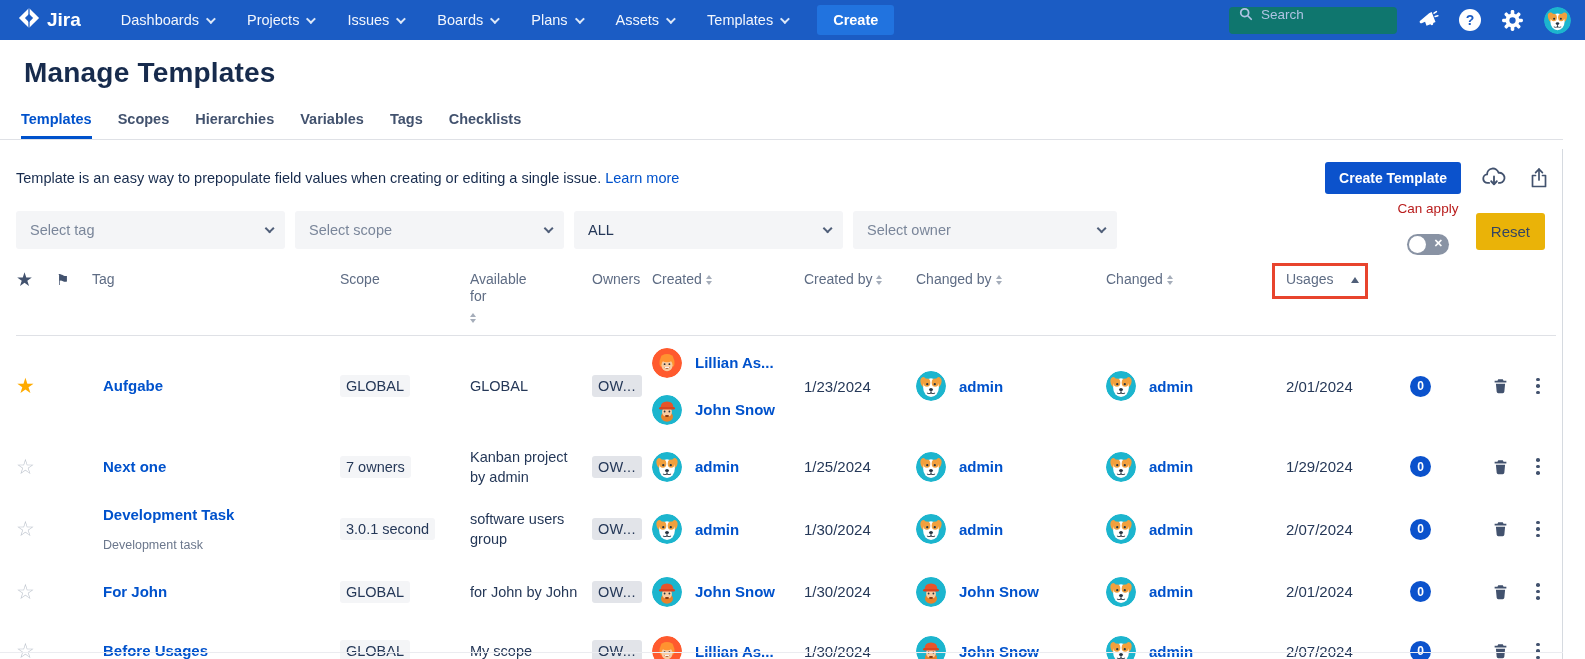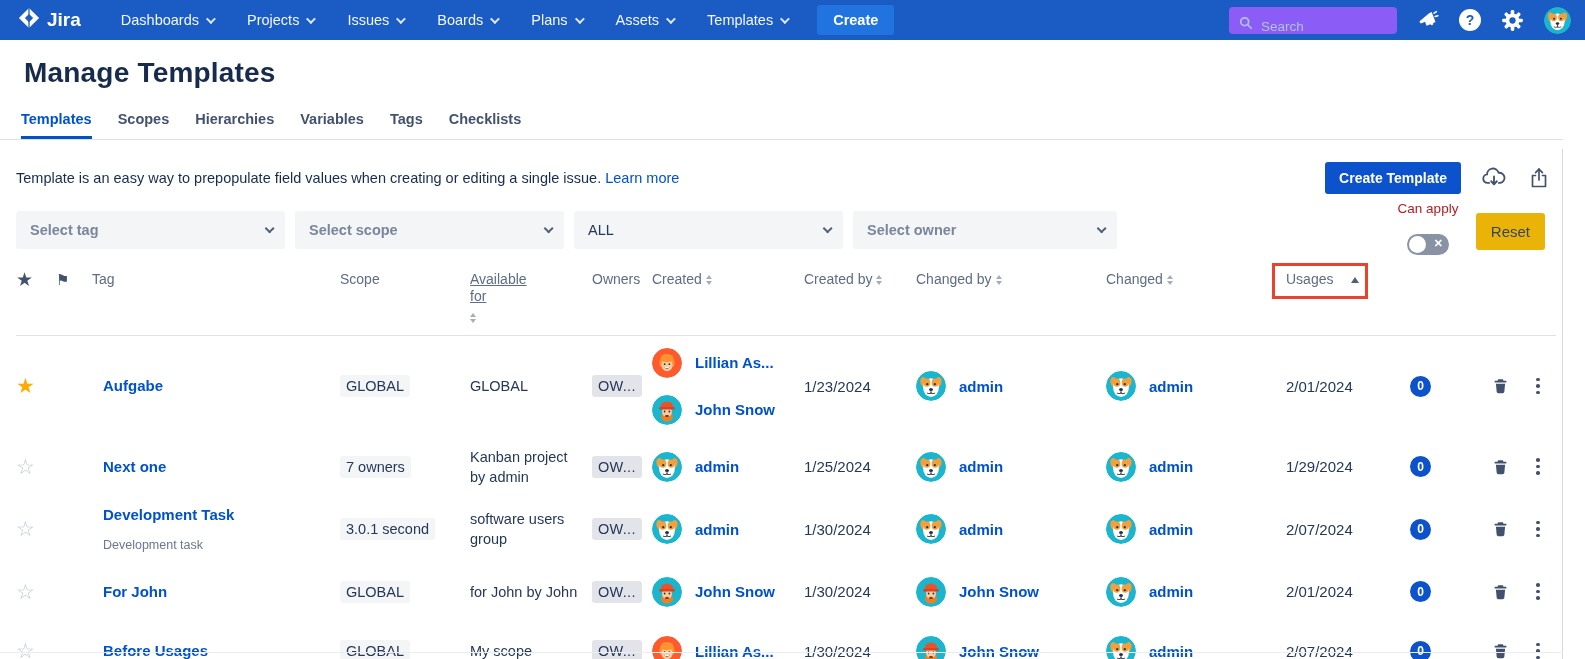--- a/index.html
+++ b/index.html
@@ -8,21 +8,21 @@
 
   
   .navbar { height:40px; background:#1B5CC4; display:flex; align-items:center; padding:0 14px 0 18px; }
   .brand { display:flex; align-items:center; gap:7px; color:#fff; font-size:19px; font-weight:600; margin-right:40px; }
   .nav-menu { display:flex; align-items:center; gap:34px; }
   .nav-item { display:flex; align-items:center; gap:7px; color:#F2F6FD; font-size:14.5px; cursor:pointer; }
   .chev { width:7px; height:7px; border-right:2px solid #DDE8F8; border-bottom:2px solid #DDE8F8; transform:rotate(45deg) translateY(-2px); }
   .create-btn { margin-left:30px; background:#2173DF; color:#fff; border:none; border-radius:3px;
     font-size:14.5px; font-weight:600; padding:7px 16px; cursor:pointer; font-family:inherit; }
   .nav-right { margin-left:auto; display:flex; align-items:center; gap:20px; }
-  .searchbox { display:flex; align-items:flex-end; gap:8px; background:#8b5cf6; border-radius:4px;
+  .searchbox { display:flex; align-items:flex-start; gap:8px; background:#0f766e; border-radius:4px;
     width:168px; height:27px; padding:0 10px; }
   .searchbox input { background:transparent; border:none; outline:none; color:#fff; font-size:13.5px; width:120px; font-family:inherit; }
   .searchbox input::placeholder { color:#AFC3E4; }
   .nav-icon { display:flex; align-items:center; justify-content:center; cursor:pointer; }
   .help-circle { width:22px; height:22px; background:#fff; border-radius:50%; color:#1B5CC4;
     font-weight:700; font-size:14px; display:flex; align-items:center; justify-content:center; }
   .avatar { border-radius:50%; overflow:hidden; display:inline-block; }
   .avatar svg { display:block; }
 
   
@@ -39,35 +39,35 @@
   .create-template-btn { background:#0B52CC; color:#fff; border:none; border-radius:3px; font-weight:700;
     font-size:14px; padding:8px 14px; cursor:pointer; font-family:inherit; }
   .tool-icon { cursor:pointer; display:flex; }
 
   
   .filters { display:flex; align-items:flex-start; gap:10px; padding:0 16px; margin-top:17px; position:relative; height:40px; }
   .fctl { width:269px; height:38px; background:#F4F5F7; border-radius:3px; display:flex; align-items:center;
     justify-content:space-between; padding:0 14px; font-size:14.5px; cursor:pointer; }
   .fctl input { border:none; background:transparent; outline:none; font-size:14.5px; width:100%; font-family:inherit; color:#172B4D; }
   .fctl input::placeholder { color:#7A869A; }
-  .ph { color:#7A869A;font-weight:bold; } .val { color:#253858; }
+  .ph { color:#7A869A; } .val { color:#253858; }
   .fchev { width:7px; height:7px; border-right:2px solid #505F79; border-bottom:2px solid #505F79; transform:rotate(45deg) translateY(-3px); }
   .canapply { position:absolute; right:122px; top:-10px; width:70px; text-align:center; }
   .canapply-label { font-size:13.5px; color:#b91c1c; margin-bottom:18px; }
   .toggle { width:42px; height:21px; background:#8993A4; border-radius:11px; margin:0 auto; position:relative; cursor:pointer; }
   .toggle .knob { position:absolute; left:2px; top:2px; width:17px; height:17px; background:#fff; border-radius:50%; }
   .toggle .xmark { position:absolute; right:6px; top:3px; color:#fff; font-size:11px; font-weight:700; }
   .reset-btn { position:absolute; right:40px; top:2px; background:#eab308; border:none; border-radius:3px;
     color:#344563; font-size:15px; padding:10px 15px; cursor:pointer; font-family:inherit; }
 
   
   .tgrid { display:grid; grid-template-columns:40px 36px 248px 130px 122px 60px 152px 112px 190px 180px 110px 92px 44px 24px; align-items:center; }
   .thead { margin:20px 0 0 16px; padding-bottom:12px; border-bottom:1px solid #DFE1E6; width:1540px; align-items:flex-start; }
   .thead .hcell { font-size:14px; color:#5E6C84; display:flex; align-items:flex-start; gap:4px; line-height:17px; }
-  .hcell.wrap { flex-wrap:wrap; max-width:58px;text-decoration:underline; }
+  .hcell.wrap { flex-wrap:wrap; max-width:58px; }
   .name-pad { padding-left:11px; }
   .sorticons { display:inline-flex; flex-direction:column; gap:2px; margin-top:4px; }
   .tri { width:0; height:0; border-left:3.5px solid transparent; border-right:3.5px solid transparent; }
   .tri.up { border-bottom:4.5px solid #A5ADBA; }
   .tri.down { border-top:4.5px solid #A5ADBA; }
   .tri.big { border-left-width:4.5px; border-right-width:4.5px; border-bottom-width:6px; border-bottom-color:#505F79; }
   .usages-hl { position:relative; }
   .usages-box { position:absolute; left:-14px; top:-8px; width:96px; height:36px; border:3px solid #E8442D; }
   .hstar { font-size:19px; color:#42526E; line-height:18px; cursor:pointer; }
   .hflag { font-size:15px; color:#42526E; line-height:18px; cursor:pointer; }

